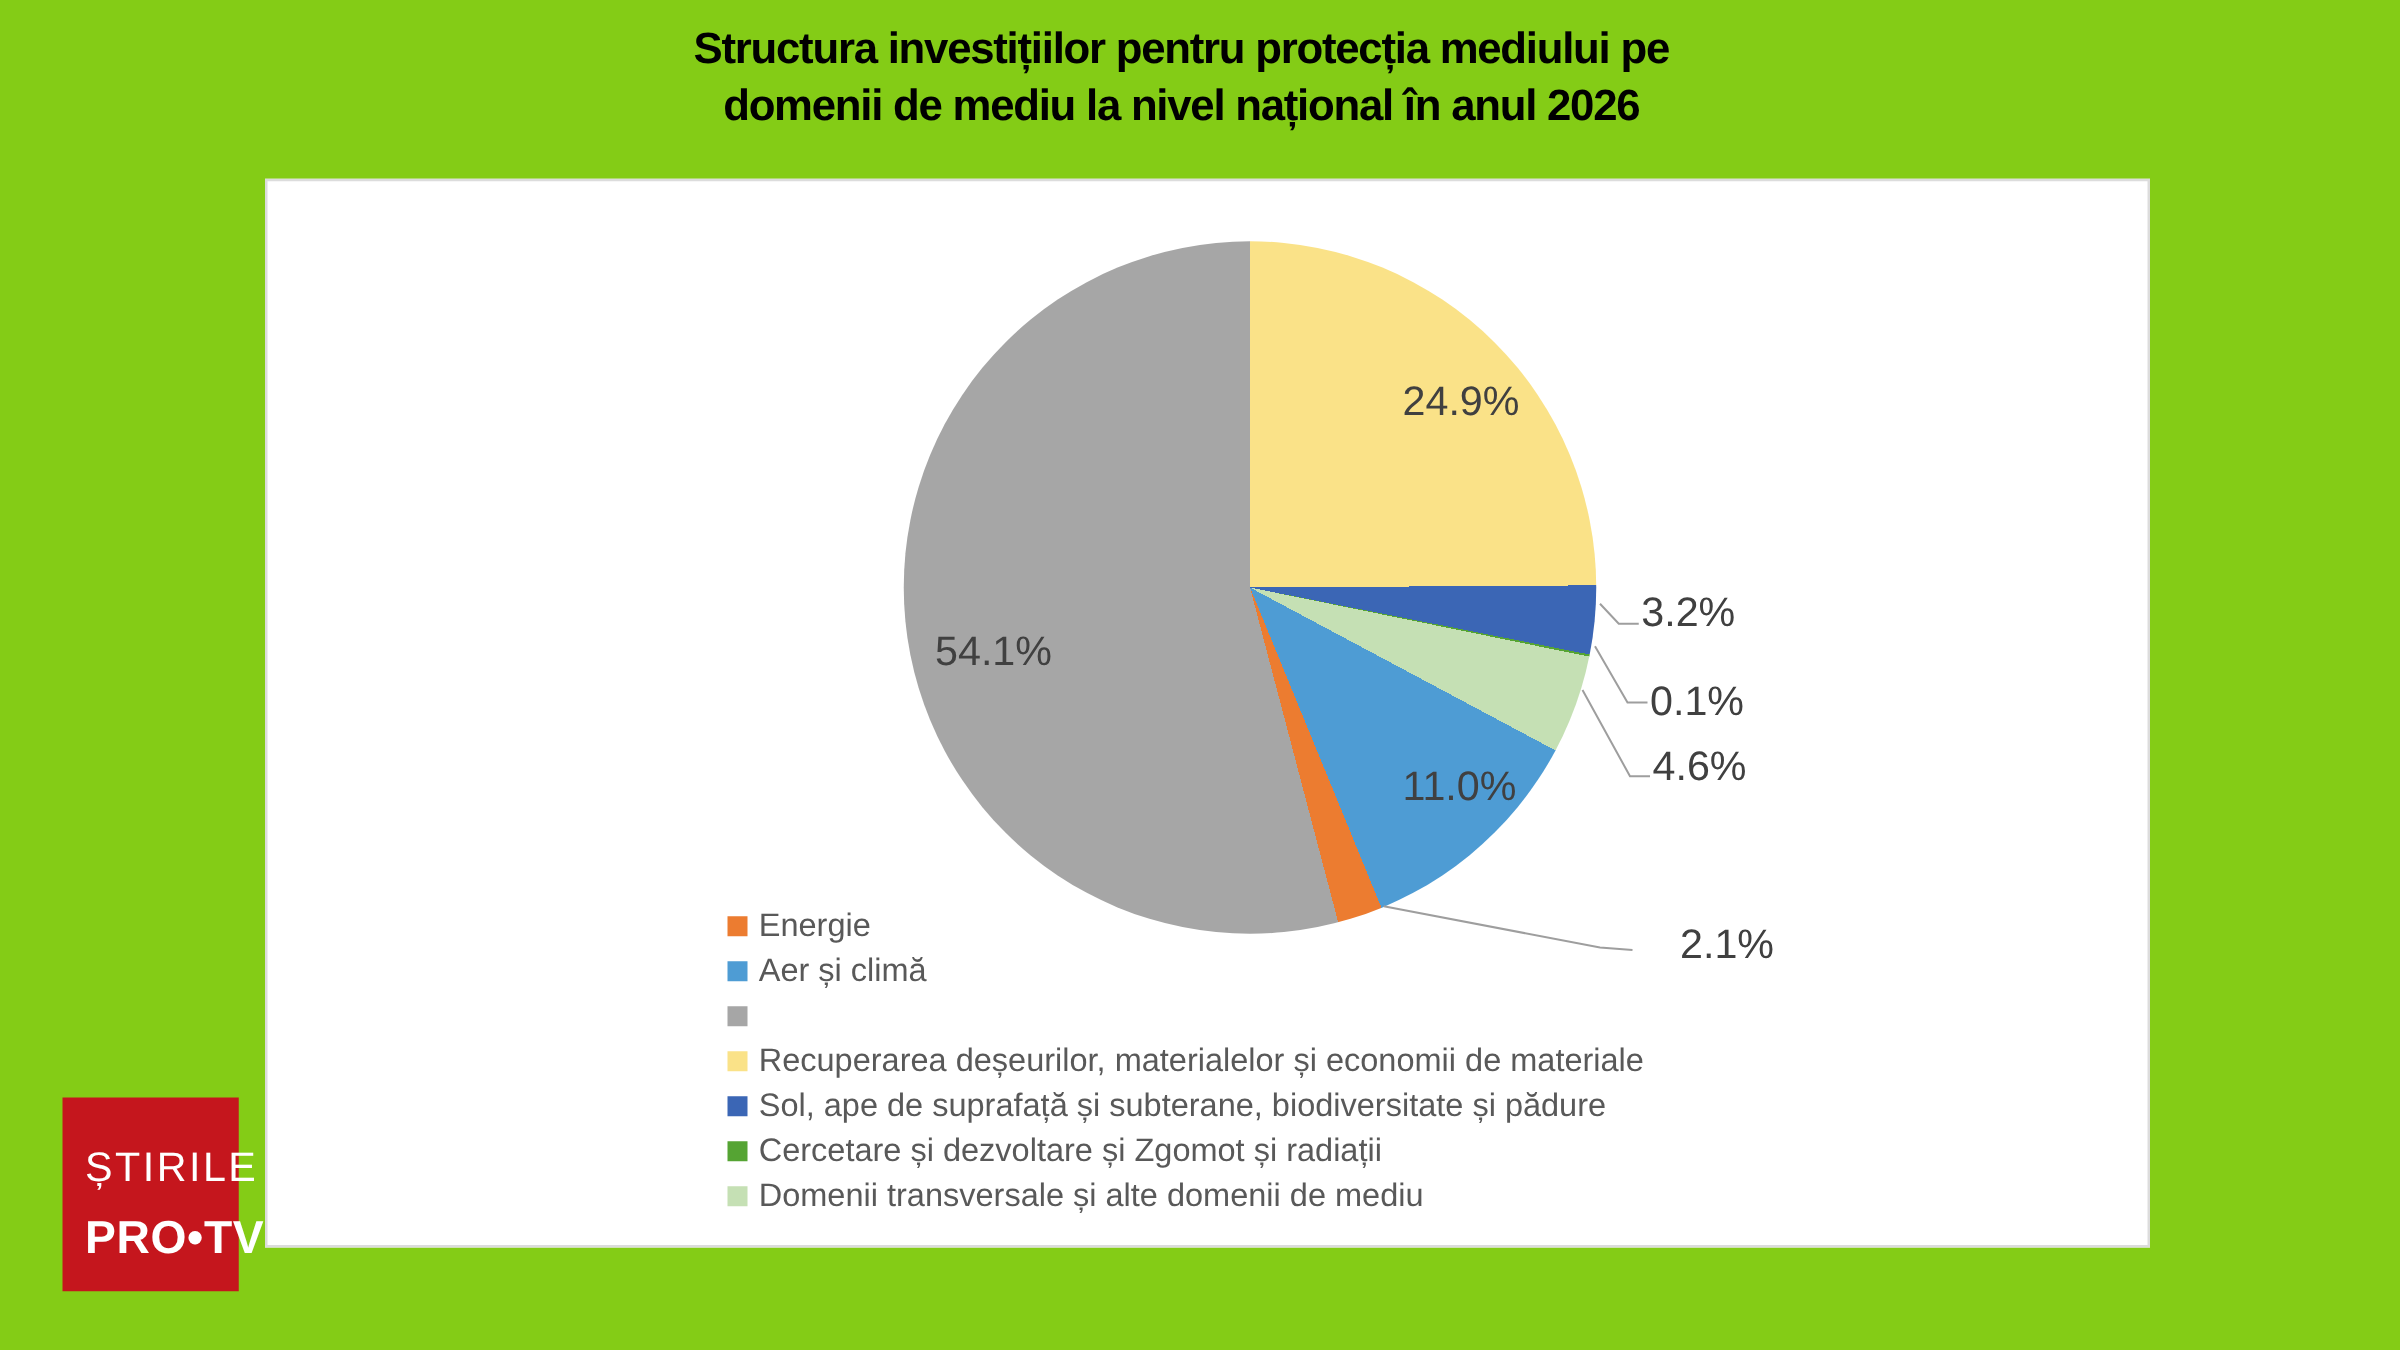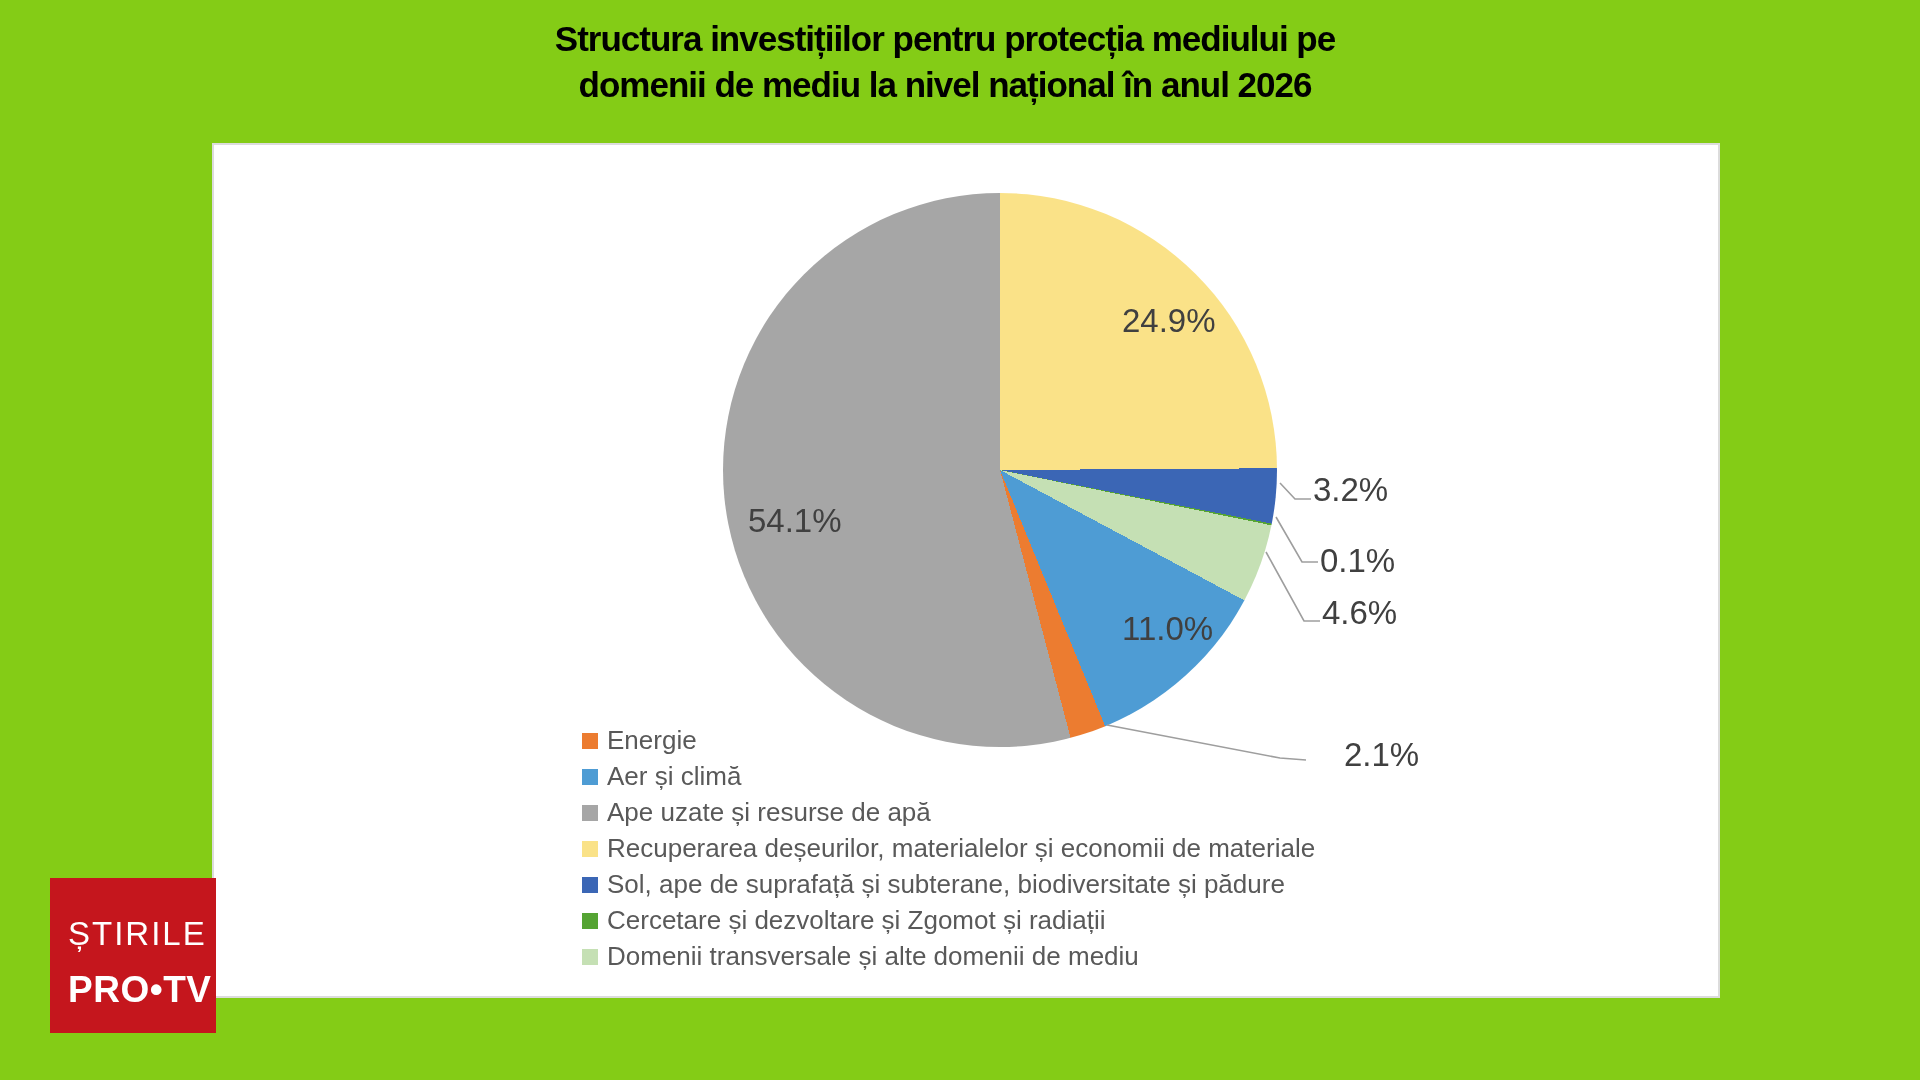--- a/index.html
+++ b/index.html
@@ -44,21 +44,21 @@
     display:flex;align-items:center;margin-bottom:9px;height:27px;
   }
   .legend .swatch{
     width:16px;height:16px;flex:0 0 16px;margin-right:9px;
   }
   .legend .legend-label{
     color:#595959;font-size:26px;line-height:27px;white-space:nowrap;
   }
   
   .logo{
-    position:absolute;left:50px;top:878px;width:166px;height:155px;
+    position:absolute;left:50px;top:878px;width:141px;height:155px;
     box-sizing:border-box;padding:38px 0 0 18px;color:#ffffff;
   }
   .logo-line1{
     font-size:33px;line-height:36px;font-weight:400;letter-spacing:2px;
   }
   .logo-line2{
     font-size:37px;line-height:40px;font-weight:800;letter-spacing:0.5px;margin-top:18px;
   }
 </style>
 </head>
@@ -95,21 +95,20 @@
     <li>
       <span class="swatch" style="background: rgb(236, 124, 48);"></span>
       <span class="legend-label">Energie</span>
     </li>
     <li>
       <span class="swatch" style="background: rgb(78, 156, 212);"></span>
       <span class="legend-label">Aer și climă</span>
     </li>
     <li>
       <span class="swatch" style="background: rgb(166, 166, 166);"></span>
-      <span class="legend-label">Ape uzate și resurse de apă</span>
     </li>
     <li>
       <span class="swatch" style="background: rgb(250, 226, 136);"></span>
       <span class="legend-label">Recuperarea deșeurilor, materialelor și economii de materiale</span>
     </li>
     <li>
       <span class="swatch" style="background: rgb(59, 102, 181);"></span>
       <span class="legend-label">Sol, ape de suprafață și subterane, biodiversitate și pădure</span>
     </li>
     <li>

